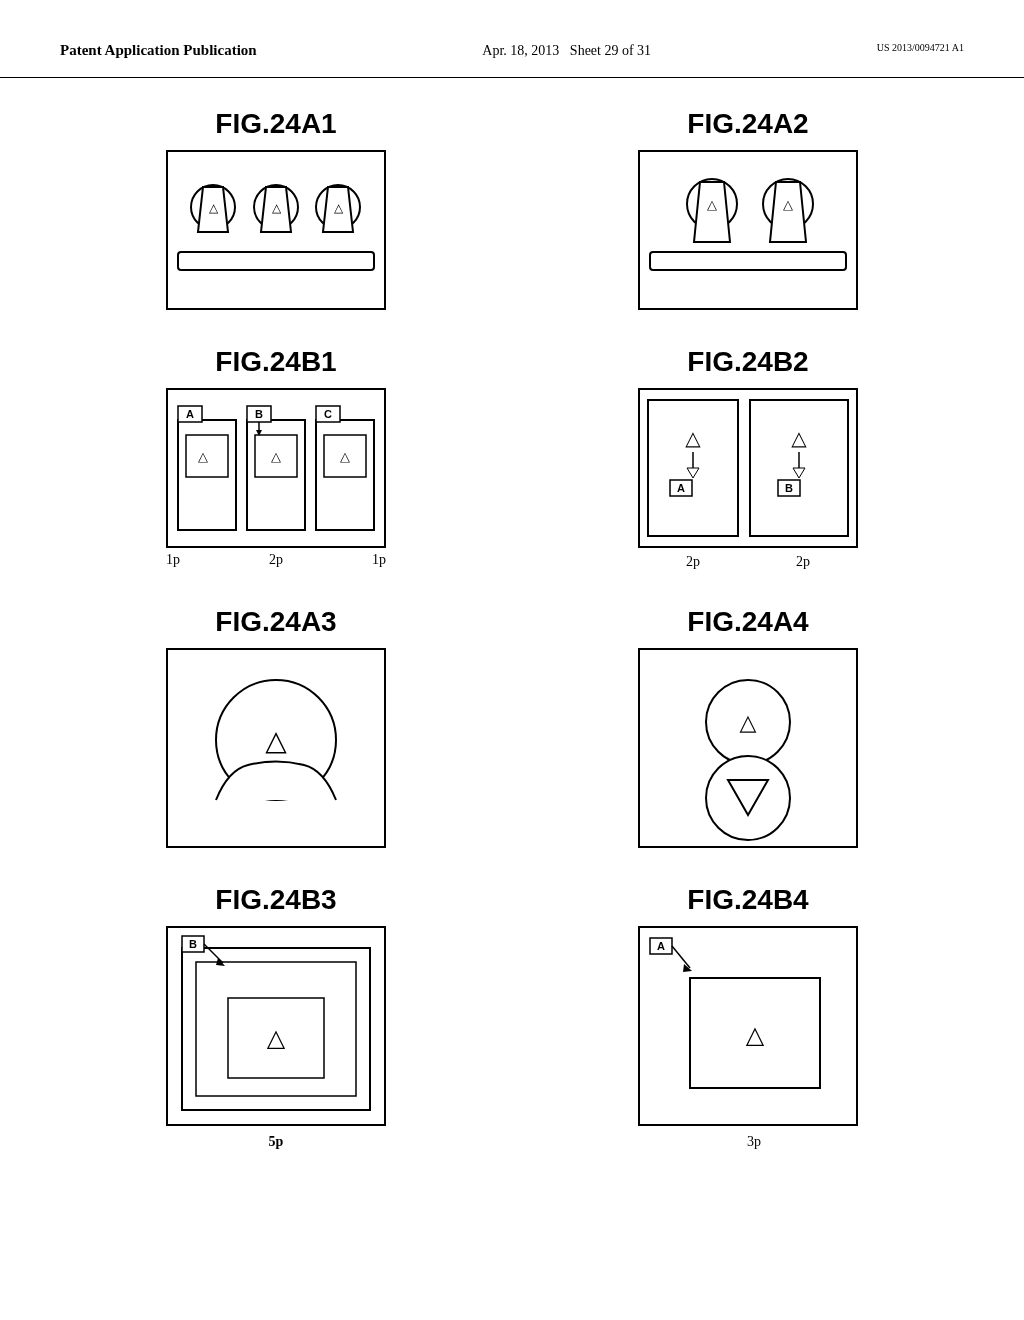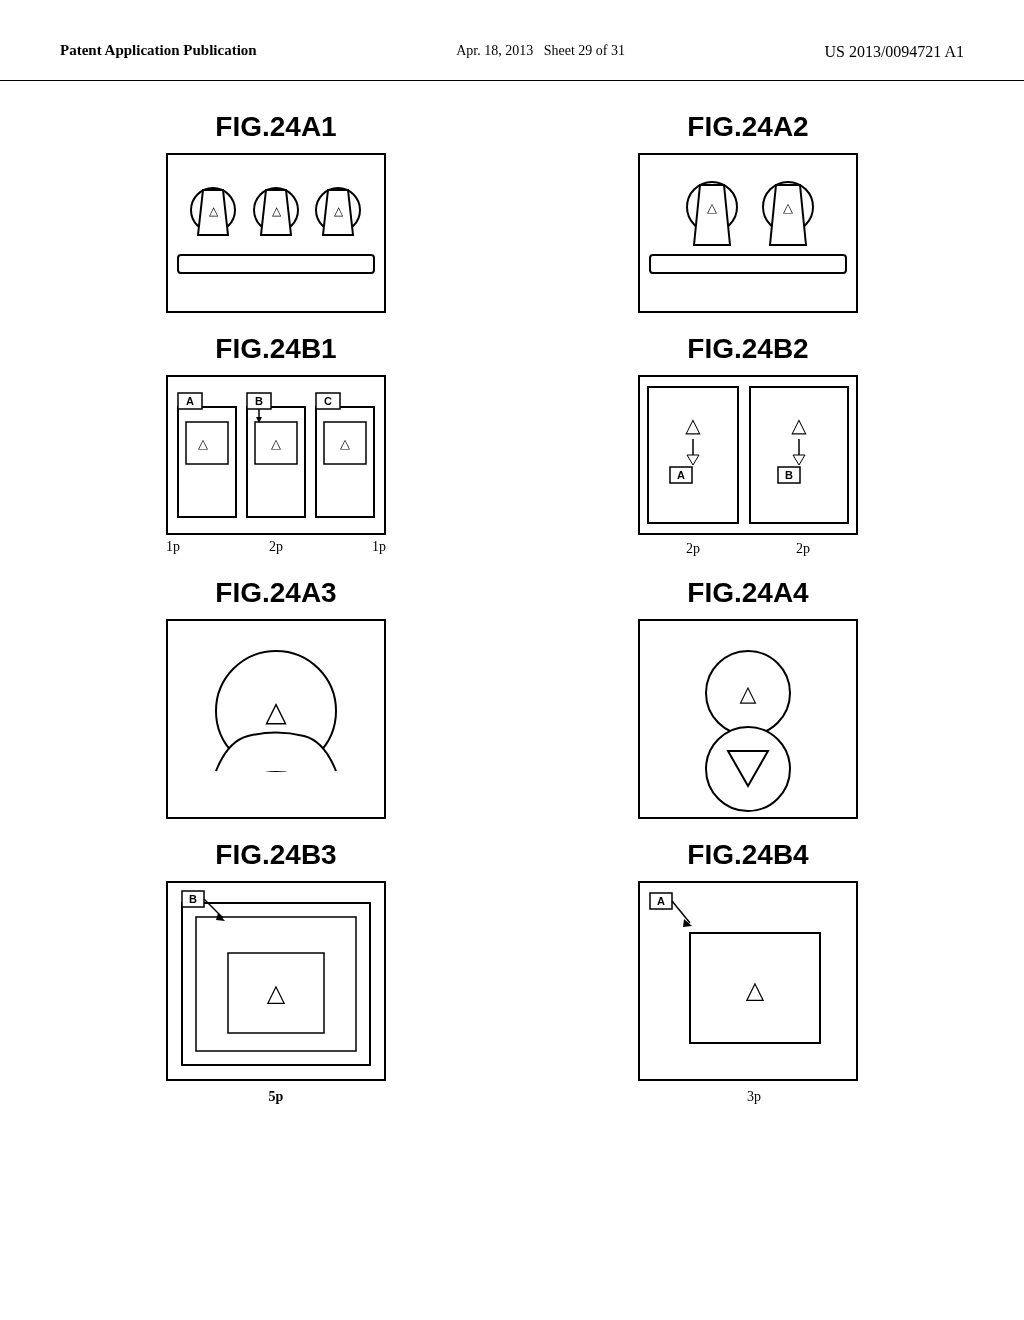--- a/index.html
+++ b/index.html
@@ -24,30 +24,30 @@
       font-size: 15px;
       line-height: 1.4;
     }
 
     .header-center {
       font-size: 14px;
       line-height: 1.5;
     }
 
     .header-right {
-      font-size: 16px;
+      font-size: 10px;
       text-align: right;
       line-height: 1.5;
     }
 
     .main-content {
       padding: 30px 60px;
       display: grid;
       grid-template-columns: 1fr 1fr;
-      gap: 20px 40px;
+      gap: 36px 40px;
     }
 
     .figure-block {
       display: flex;
       flex-direction: column;
       align-items: center;
     }
 
     .figure-title {
       font-size: 28px;

